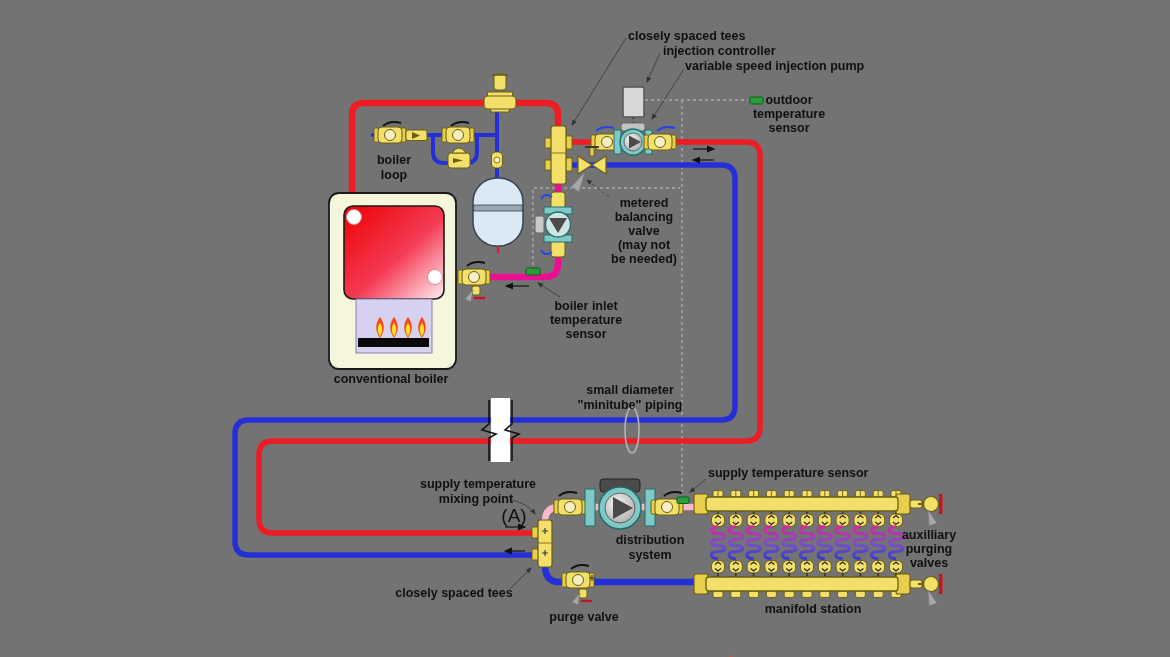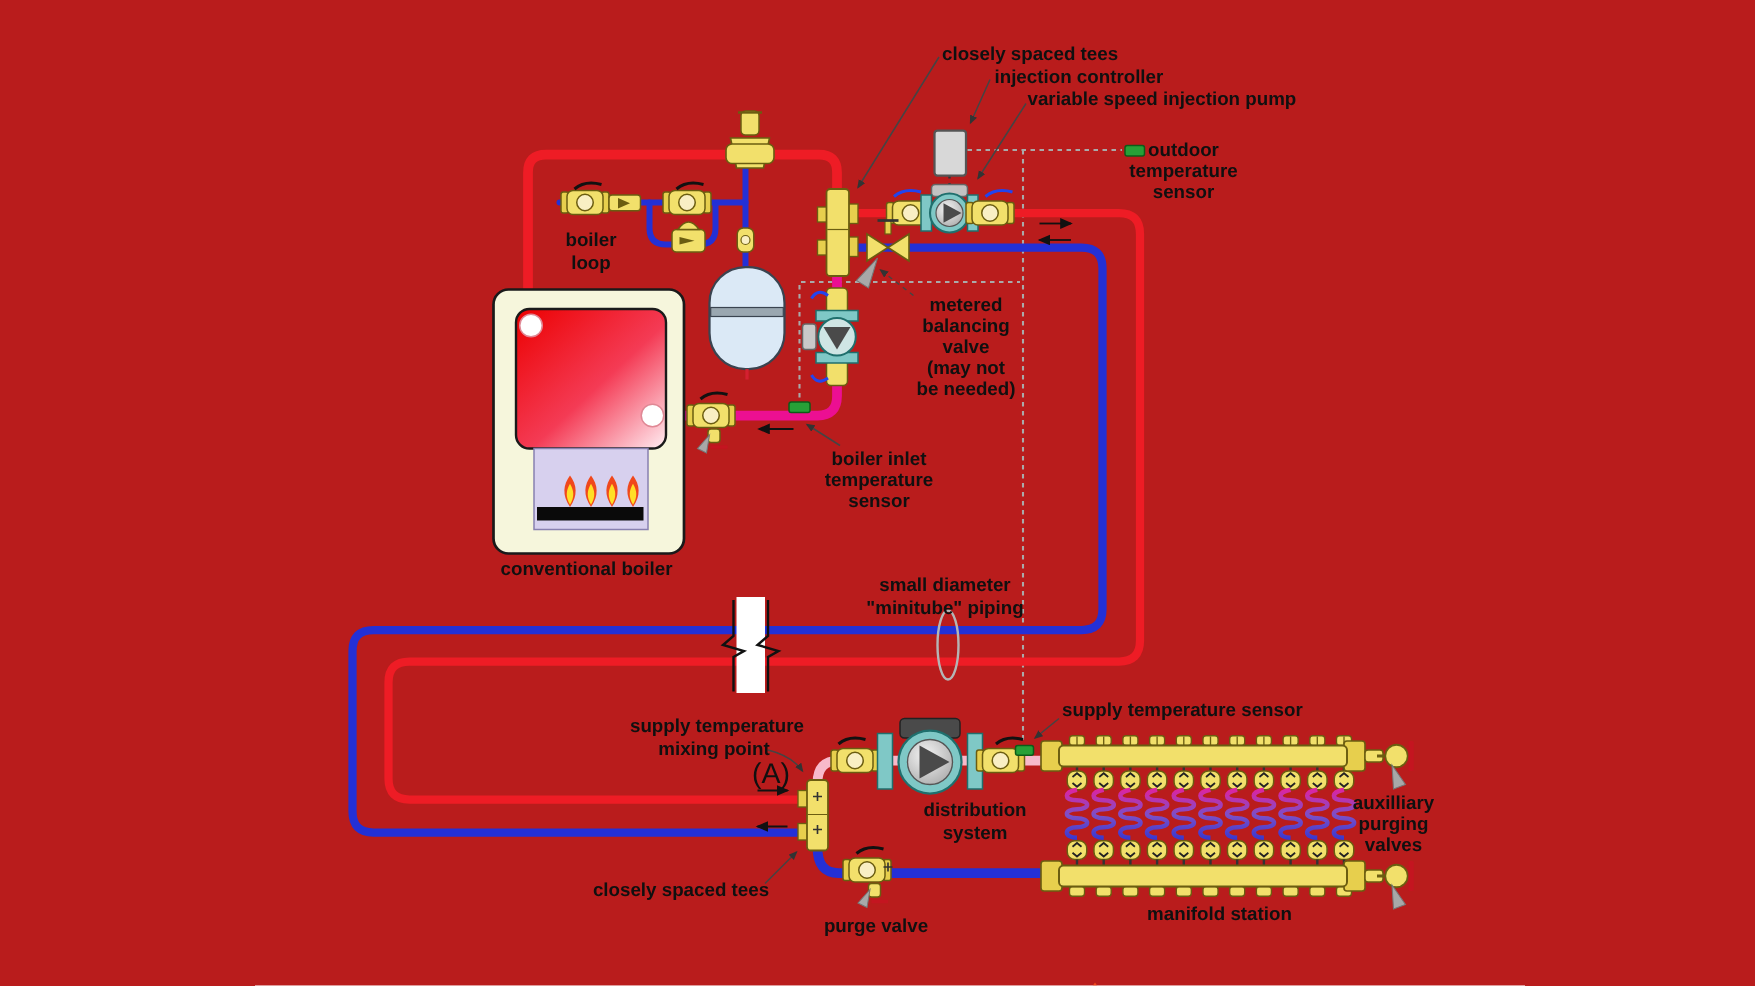--- a/index.html
+++ b/index.html
@@ -1,16 +1,16 @@
 <!DOCTYPE html>
 <html><head>
 <meta charset="utf-8">
 <style>
   html,body{margin:0;padding:0;background:#fff;}
-  #stage{position:relative;width:1170px;height:657px;background:#b91c1c;overflow:hidden;}
+  #stage{position:relative;width:1170px;height:657px;background:#737373;overflow:hidden;}
   .lbl{font:600 12.5px "Liberation Sans", sans-serif;fill:#101010;}
   .lblA{font:400 19px "Liberation Sans", sans-serif;fill:#101010;}
   svg{display:block;}
 </style>
 </head>
 <body>
 
 <div id="stage">
 <svg width="1170" height="657" viewBox="0 0 1170 657" xmlns="http://www.w3.org/2000/svg">
   <defs>

